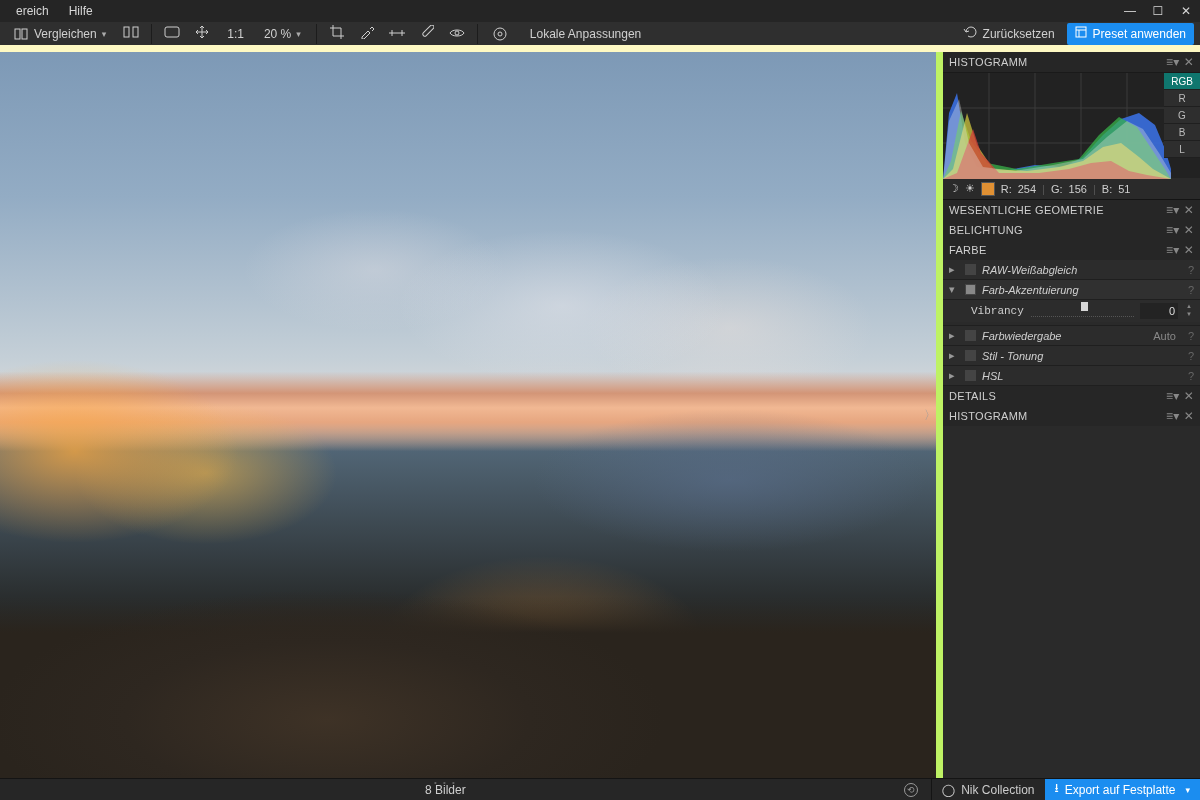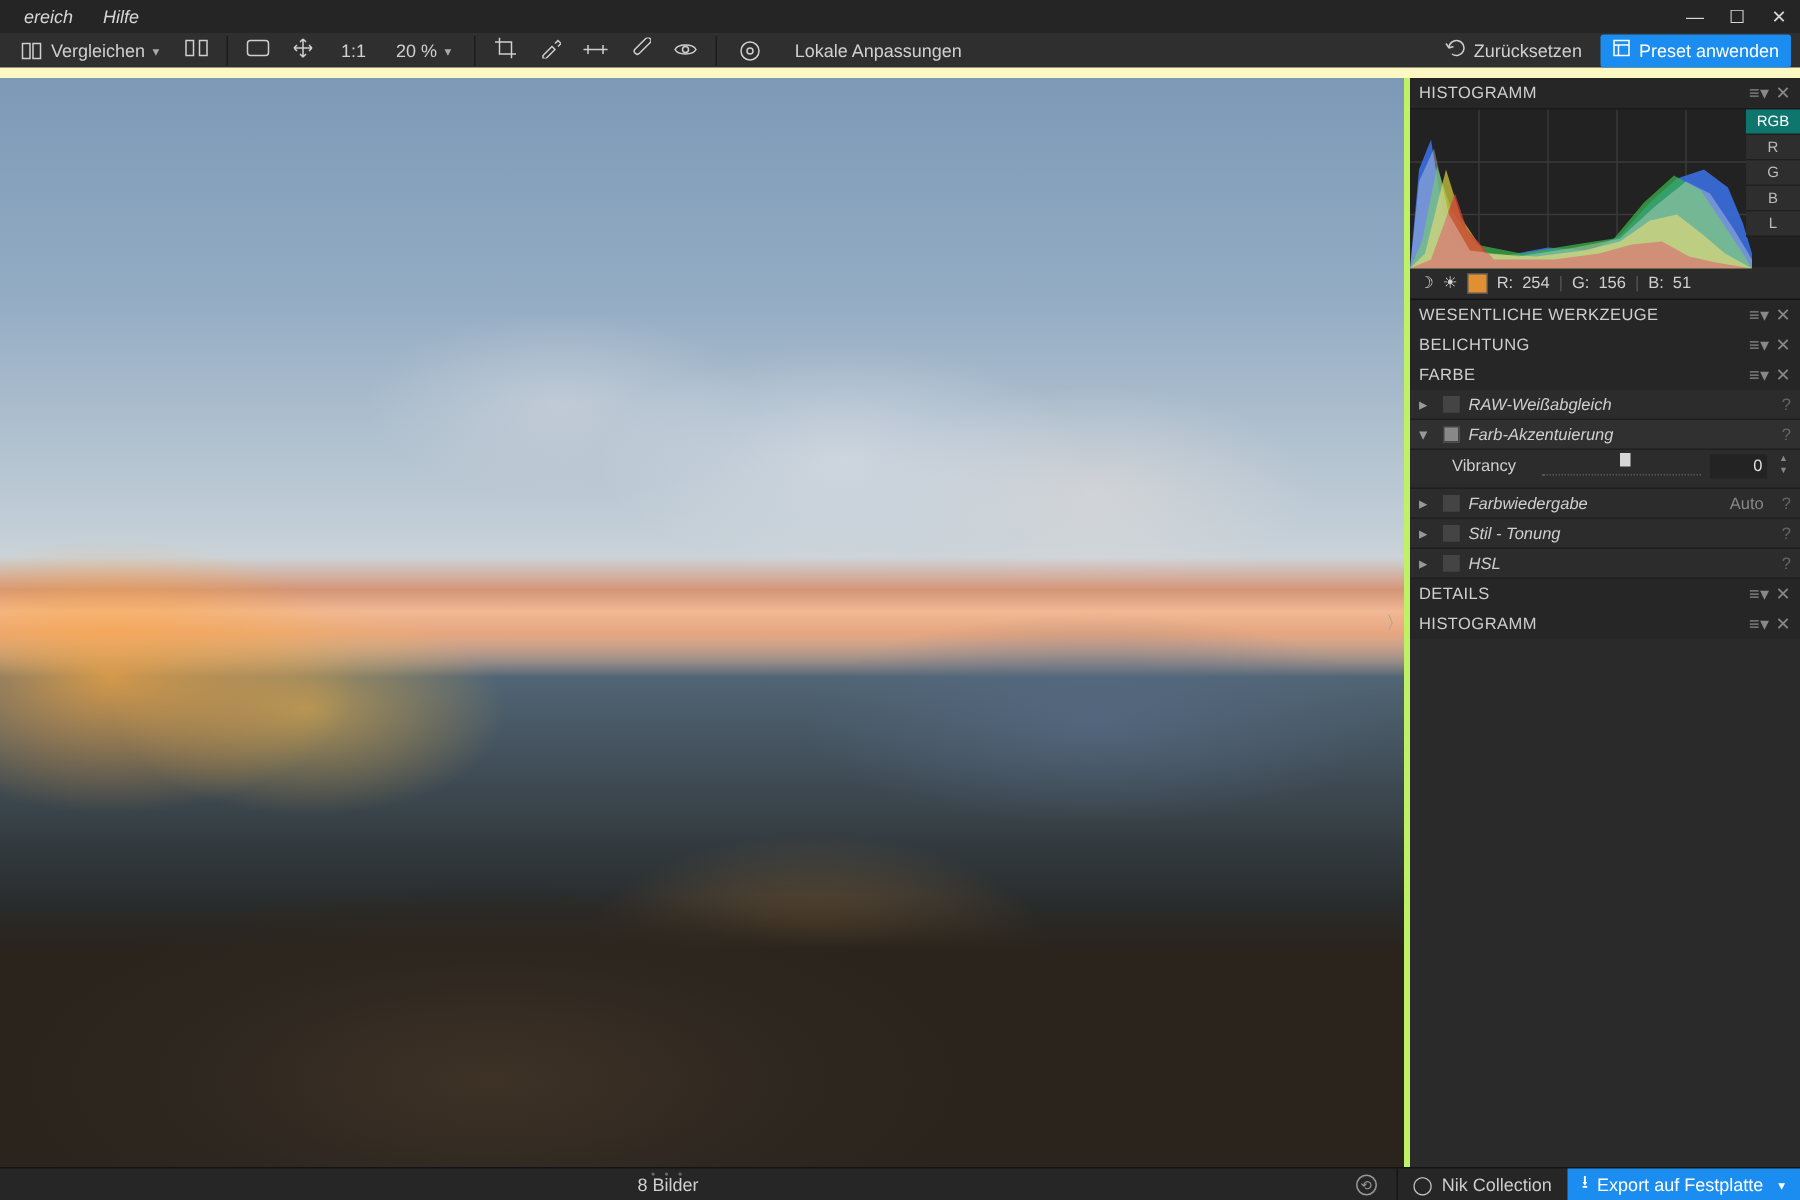--- a/index.html
+++ b/index.html
@@ -12,21 +12,21 @@
     overflow: hidden;
     display: flex; flex-direction: column;
   }
   
   .menubar {
     height: 22px; background: #252525;
     display: flex; align-items: center;
     padding-left: 6px;
     font-size: 12px; color: #d6d6d6;
   }
-  .menubar .menu-item { padding: 0 10px; cursor: default; font-style: italic; }
+  .menubar .menu-item { padding: 0 10px; cursor: default; }
   .win-controls { margin-left: auto; display: flex; }
   .win-controls span {
     width: 28px; text-align: center;
     color: #d6d6d6;
   }
   
   .toolbar {
     height: 30px; background: #2f2f2f;
     border-bottom: 7px solid #fef9c3;
     display: flex; align-items: center;
@@ -75,21 +75,21 @@
   }
   .canvas-expander {
     position: absolute; right: 0; top: 50%;
     width: 12px; height: 26px; transform: translateY(-50%);
     display: flex; align-items: center; justify-content: center;
     color: #9c9c9c;
   }
   
   .panels {
     width: 264px; background: #2a2a2a;
-    border-left: 4px solid #bef264;
+    border-left: 7px solid #bef264;
     display: flex; flex-direction: column;
     overflow: hidden;
   }
   .panel-title {
     height: 20px; display: flex; align-items: center;
     background: #262626; padding: 0 6px;
     font-size: 11px; letter-spacing: .3px;
   }
   .panel-title .t { flex: 1; }
   .panel-title .pm { color: #888; margin-left: 4px; font-size: 12px; cursor: default; }
@@ -130,21 +130,21 @@
   }
   .sub-row .chk.off { background: #444; }
   .sub-row .lbl { flex: 1; font-style: italic; }
   .sub-row .q { color: #666; }
   .sub-row.open { background: #303030; }
   .slider-row {
     height: 22px; display: flex; align-items: center;
     padding: 0 6px 0 28px; gap: 6px; font-size: 11px;
     background: #2c2c2c;
   }
-  .slider-row .slabel { width: 54px; }
+  .slider-row .slabel { width: 54px; font-family: Liberation Mono, monospace; }
   .slider-track {
     flex: 1; height: 12px; position: relative;
     border-bottom: 1px dotted #555;
   }
   .slider-thumb {
     position: absolute; top: -3px; width: 7px; height: 9px;
     background: #d6d6d6;
   }
   .slider-val {
     width: 38px; height: 16px; background: #232323;
@@ -316,21 +316,21 @@
       <span>254</span>
         <span class="sep">|</span>
       <span>G:</span>
       <span>156</span>
         <span class="sep">|</span>
       <span>B:</span>
       <span>51</span>
     </div>
 
     <div class="panel-title">
-      <span class="t">WESENTLICHE WERKZEUGE</span>
+      <span class="t">WESENTLICHE GEOMETRIE</span>
       <span class="pm">≡▾</span>
       <span class="pm">✕</span>
     </div>
     <div class="panel-title">
       <span class="t">BELICHTUNG</span>
       <span class="pm">≡▾</span>
       <span class="pm">✕</span>
     </div>
     <div class="panel-title">
       <span class="t">FARBE</span>

